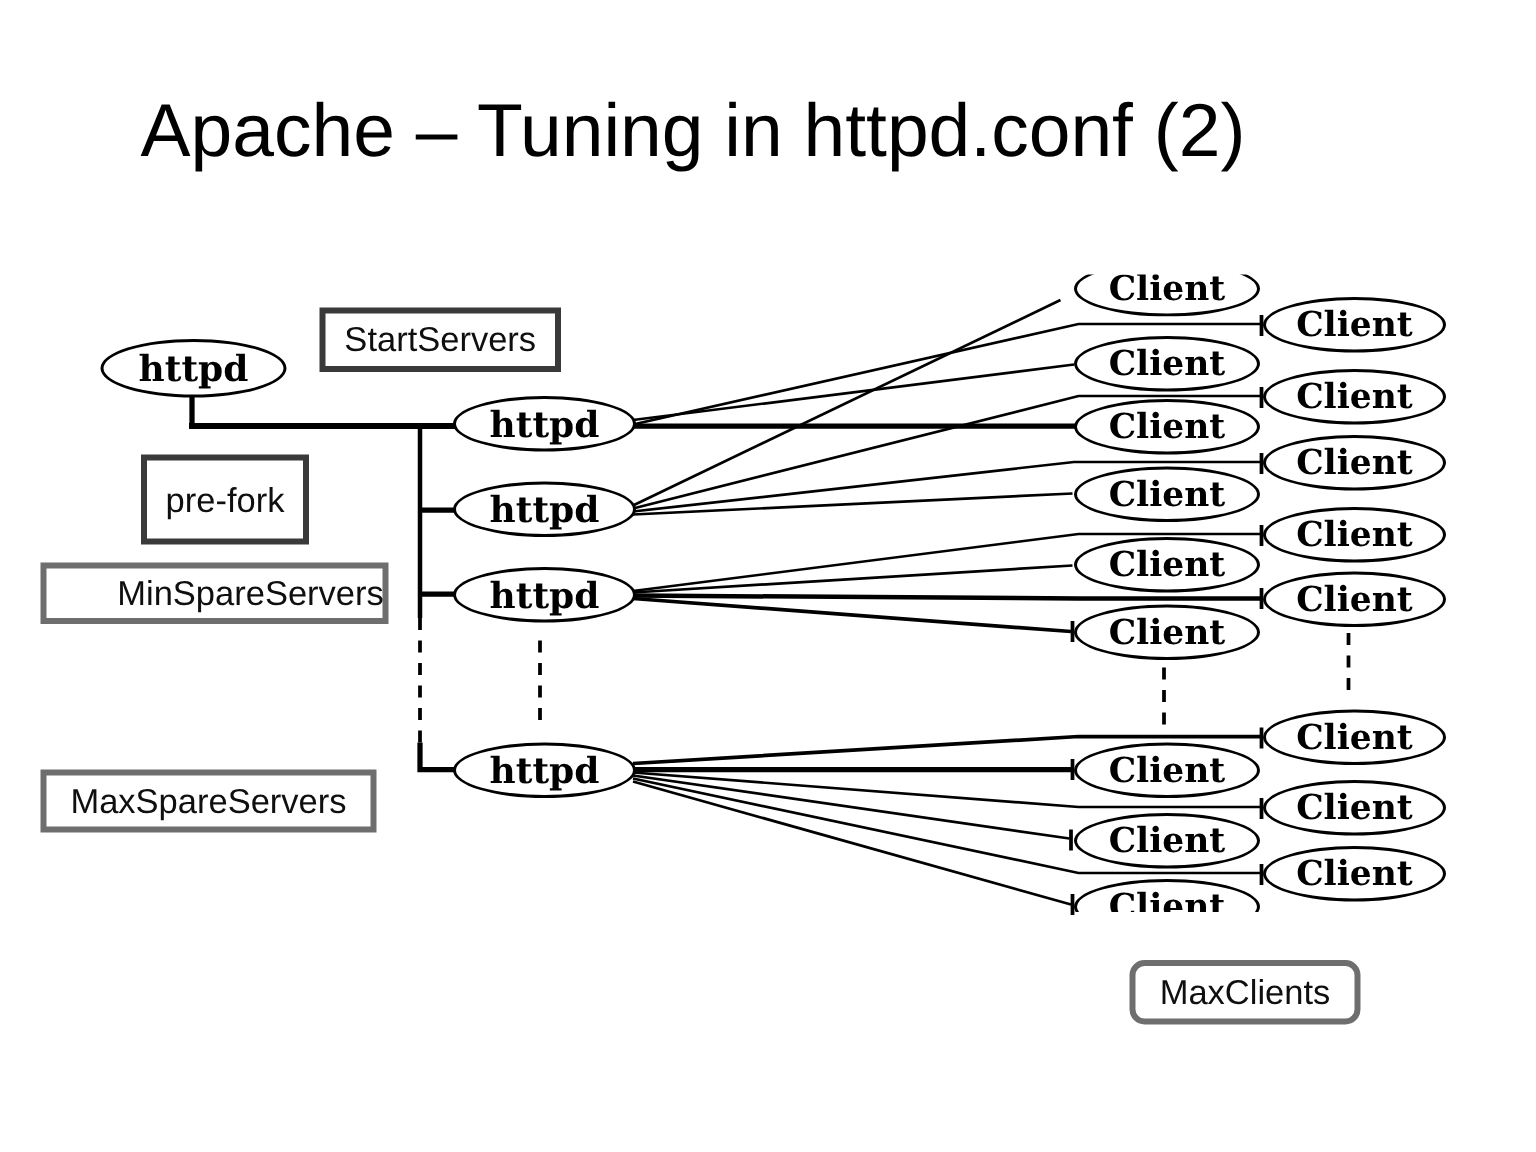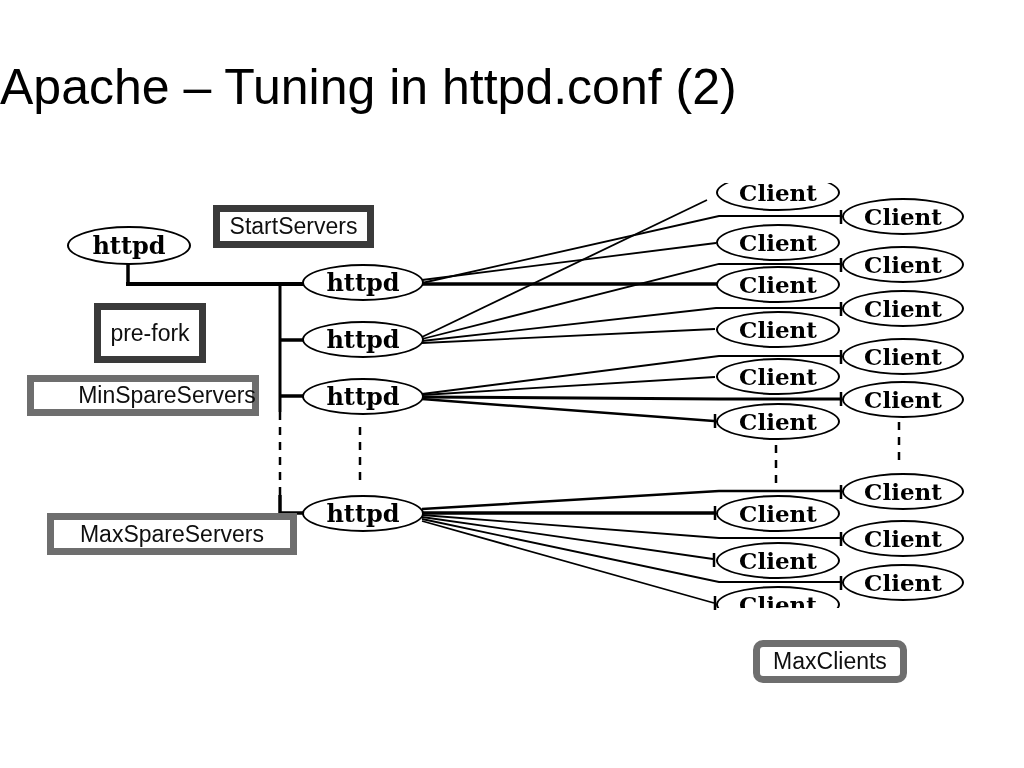--- a/index.html
+++ b/index.html
@@ -1,21 +1,21 @@
 <!DOCTYPE html>
 <html><head>
 <meta charset="utf-8">
 <style>
   html,body{margin:0;padding:0;background:#ffffff;}
   #slide{position:relative;width:1024px;height:768px;background:#ffffff;overflow:hidden;
          font-family:"Liberation Sans",sans-serif;}
-  #title{position:absolute;left:0;top:58px;width:924px;
+  #title{position:absolute;left:0;top:58px;width:924px;text-align:center;
          font-size:50px;color:#000;white-space:nowrap;}
   #wires{position:absolute;left:0;top:0;}
-  .label{position:absolute;box-sizing:border-box;border:7px solid #f97316;background:#fff;
+  .label{position:absolute;box-sizing:border-box;border:4px solid #f97316;background:#fff;
          display:flex;align-items:center;justify-content:center;
          font-size:23px;color:#0f0f0f;white-space:nowrap;}
   .oval{position:absolute;box-sizing:border-box;border:2.5px solid #000;background:#fff;
         display:flex;align-items:center;justify-content:center;
         font-family:"DejaVu Serif",serif;font-weight:bold;color:#000;white-space:nowrap;}
   .oval-httpd{font-size:24px;}
   .oval-client{font-size:23px;}
   .clip{position:absolute;overflow:hidden;}
 </style>
 </head>
@@ -60,21 +60,21 @@
       <polyline points="841,532 841,546" fill="none" stroke="#000000" stroke-width="2.5"></polyline>
       <polyline points="841,576 841,590" fill="none" stroke="#000000" stroke-width="2.5"></polyline>
       <polyline points="715,414 715,428" fill="none" stroke="#000000" stroke-width="2.5"></polyline>
       <polyline points="715,506 715,520" fill="none" stroke="#000000" stroke-width="2.5"></polyline>
       <polyline points="714,553 714,567" fill="none" stroke="#000000" stroke-width="2.5"></polyline>
       <polyline points="715,596 715,610" fill="none" stroke="#000000" stroke-width="2.5"></polyline>
     </svg>
 <div class="label" style="left: 213px; top: 205px; width: 161px; height: 43px; border-color: rgb(58, 58, 58);">StartServers</div>
     <div class="label" style="left: 94px; top: 303px; width: 112px; height: 60px; border-color: rgb(58, 58, 58);">pre-fork</div>
     <div class="label" style="left: 27px; top: 375px; width: 232px; height: 41px; border-color: rgb(110, 110, 110); padding-left: 48px;">MinSpareServers</div>
-    <div class="label" style="left: 27px; top: 513px; width: 250px; height: 42px; border-color: rgb(110, 110, 110); margin-left: 20px;">MaxSpareServers</div>
+    <div class="label" style="left: 27px; top: 513px; width: 224px; height: 42px; border-color: rgb(110, 110, 110);">MaxSpareServers</div>
     <div class="label" style="left: 753px; top: 640px; width: 154px; height: 43px; border-color: rgb(110, 110, 110); border-radius: 10px;">MaxClients</div>
     <div class="oval oval-httpd" style="width: 124px; height: 39px; border-radius: 62px / 19.5px; left: 67px; top: 226px;">httpd</div>
     <div class="oval oval-httpd" style="width: 122px; height: 37px; border-radius: 61px / 18.5px; left: 302px; top: 264px;">httpd</div>
     <div class="oval oval-httpd" style="width: 122px; height: 37px; border-radius: 61px / 18.5px; left: 302px; top: 321px;">httpd</div>
     <div class="oval oval-httpd" style="width: 122px; height: 37px; border-radius: 61px / 18.5px; left: 302px; top: 378px;">httpd</div>
     <div class="oval oval-httpd" style="width: 122px; height: 37px; border-radius: 61px / 18.5px; left: 302px; top: 495px;">httpd</div>
     <div class="clip" style="left: 716px; top: 183px; width: 124px; height: 28px;">
       <div class="oval oval-client" style="width: 124px; height: 37px; border-radius: 62px / 18.5px; left: 0px; top: -9px; position: absolute;">Client</div>
     </div>
     <div class="oval oval-client" style="width: 122px; height: 37px; border-radius: 61px / 18.5px; left: 842px; top: 198px;">Client</div>

